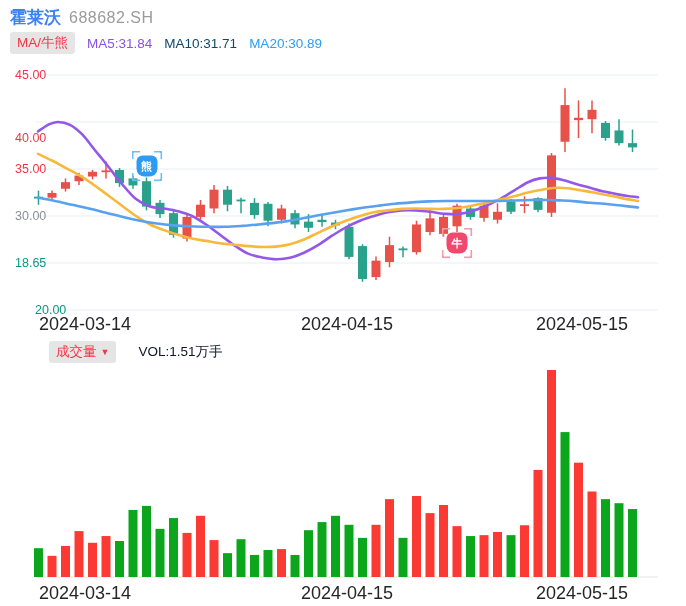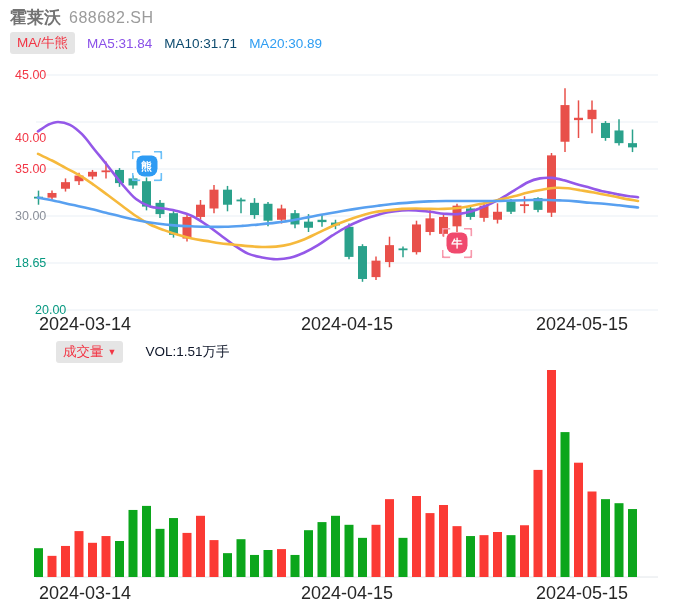--- a/index.html
+++ b/index.html
@@ -1,23 +1,23 @@
 <!DOCTYPE html>
 <html><head>
 <meta charset="utf-8">
 <style>
   html,body{margin:0;padding:0;background:#ffffff;}
   body{width:686px;height:606px;position:relative;font-family:"Liberation Sans","DejaVu Sans",sans-serif;overflow:hidden;}
   .hdr{position:absolute;top:6px;left:10px;display:flex;align-items:baseline;gap:8px;}
-  .hdr .t{font-size:17px;font-weight:bold;color:#737373;}
+  .hdr .t{font-size:17px;font-weight:bold;color:#3b82f6;}
   .hdr .c{font-size:16px;color:#9b9b9b;letter-spacing:0.5px;}
   .legend{position:absolute;top:32px;left:10px;display:flex;align-items:center;gap:12px;font-size:13.5px;}
   .chip{background:#e5e5e5;color:#f23645;padding:2px 7px;border-radius:3px;font-size:13.5px;display:flex;align-items:center;gap:4px;}
   .ma5{color:#8a50e8;} .ma10{color:#0c4a6e;} .ma20{color:#2e9df2;}
-  .volhdr{position:absolute;top:341px;left:56px;display:flex;align-items:center;gap:22px;font-size:13.5px;}
+  .volhdr{position:absolute;top:341px;left:49px;display:flex;align-items:center;gap:22px;font-size:13.5px;}
   .volhdr .val{color:#0f172a;}
   .caret{font-size:9px;line-height:1;}
   svg{position:absolute;left:0;top:0;}
   .ticklab{position:absolute;font-size:12.5px;line-height:14px;}
   .datelab{position:absolute;font-size:18px;color:#262626;transform:translateX(-50%);white-space:nowrap;}
   .marker{position:absolute;width:21px;height:21px;border-radius:6px 6px 8px 8px;display:flex;align-items:center;justify-content:center;color:#fff;font-size:11px;font-weight:bold;transform:translate(-50%,-50%);}
   .marker .cnr{position:absolute;width:7px;height:7px;}
   .cnr.tl{left:-5px;top:-5px;border-left:2px solid;border-top:2px solid;border-top-left-radius:3px;}
   .cnr.tr{right:-5px;top:-5px;border-right:2px solid;border-top:2px solid;border-top-right-radius:3px;}
   .cnr.bl{left:-5px;bottom:-5px;border-left:2px solid;border-bottom:2px solid;border-bottom-left-radius:3px;}

